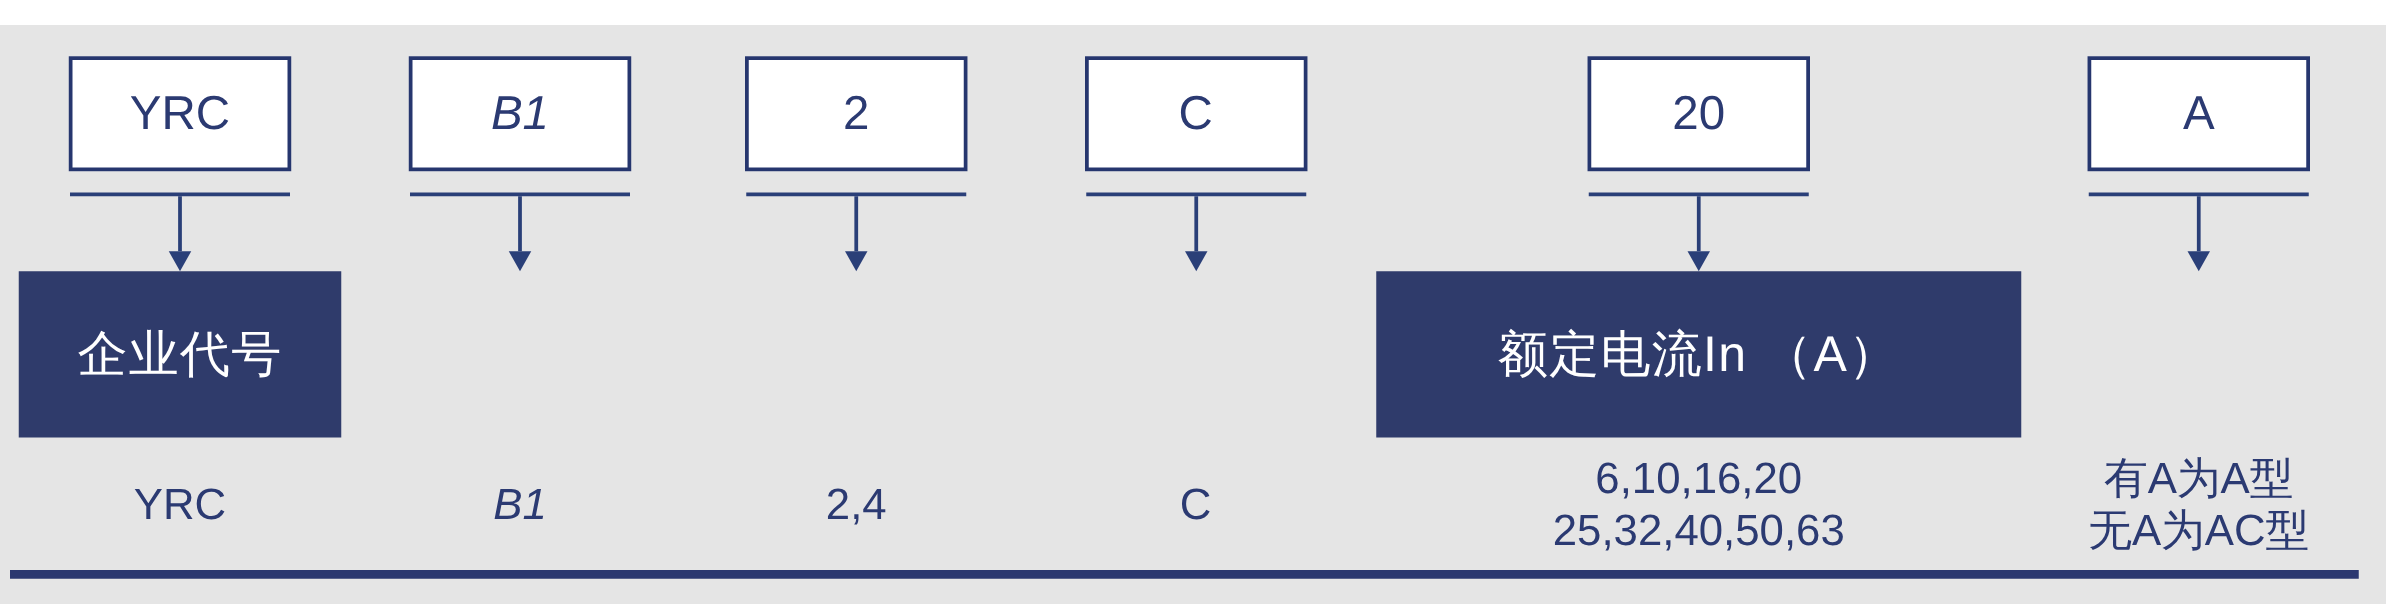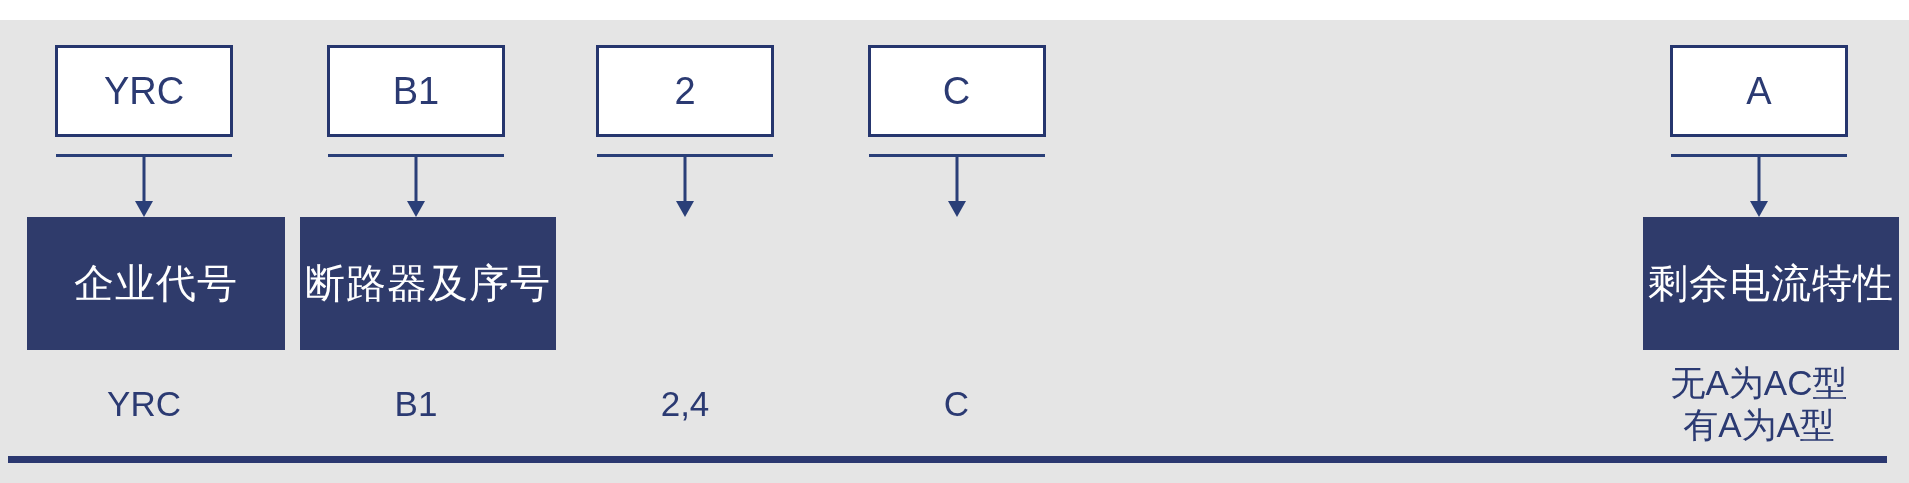--- a/index.html
+++ b/index.html
@@ -16,21 +16,21 @@
     overflow: hidden;
     margin-top: 20px;
   }
   .col {
     position: absolute;
     top: 25px;
     height: 420px;
   }
   
   .c1 { left: 15px;   width: 258px; }
-  .c2 { left: 288px;  width: 256px; }
+  .c2 { left: 288px;  width: 256px; font-style: italic; }
   .c3 { left: 556px;  width: 258px; }
   .c4 { left: 828px;  width: 257px; }
   .c5 { left: 1101px; width: 516px; }
   .c6 { left: 1631px; width: 256px; }
 
   .codebox {
     position: absolute;
     top: 0;
     left: 50%;
     transform: translateX(-50%);
@@ -69,21 +69,21 @@
     transform: translateX(-50%);
     width: 0;
     height: 0;
     border-left: 9px solid transparent;
     border-right: 9px solid transparent;
     border-top: 16px solid #2A3F78;
   }
   .labelbox {
     position: absolute;
     top: 172px;
-    left: 12px;
+    left: 0;
     width: 100%;
     height: 133px;
     background: #2F3B6B;
     display: flex;
     align-items: center;
     justify-content: center;
     color: #ffffff;
     font-size: 40px;
     letter-spacing: 1px;
     white-space: nowrap;
@@ -130,21 +130,20 @@
       <div>YRC</div>
 
     </div>
   </div>
 
   <div class="col c2">
     <div class="codebox">B1</div>
     <div class="underline"></div>
     <div class="arrow-stem"></div>
     <div class="arrow-head"></div>
-    <div class="labelbox">断路器及序号</div>
     <div class="values">
       <div>B1</div>
 
     </div>
   </div>
 
   <div class="col c3">
     <div class="codebox">2</div>
     <div class="underline"></div>
     <div class="arrow-stem"></div>
@@ -159,27 +158,37 @@
     <div class="codebox">C</div>
     <div class="underline"></div>
     <div class="arrow-stem"></div>
     <div class="arrow-head"></div>
     <div class="values">
       <div>C</div>
 
     </div>
   </div>
 
+  <div class="col c5">
+    <div class="codebox">20</div>
+    <div class="underline"></div>
+    <div class="arrow-stem"></div>
+    <div class="arrow-head"></div>
+    <div class="labelbox">额定电流In （A）</div>
+    <div class="values">
+      <div>6,10,16,20</div>
+      <div>25,32,40,50,63</div>
+    </div>
+  </div>
 
   <div class="col c6">
     <div class="codebox">A</div>
     <div class="underline"></div>
     <div class="arrow-stem"></div>
     <div class="arrow-head"></div>
-    <div class="labelbox">剩余电流特性</div>
     <div class="values">
+      <div>有A为A型</div>
       <div>无A为AC型</div>
-      <div>有A为A型</div>
     </div>
   </div>
 
   <div class="bottom-rule"></div>
 </div>
 
 </body></html>

